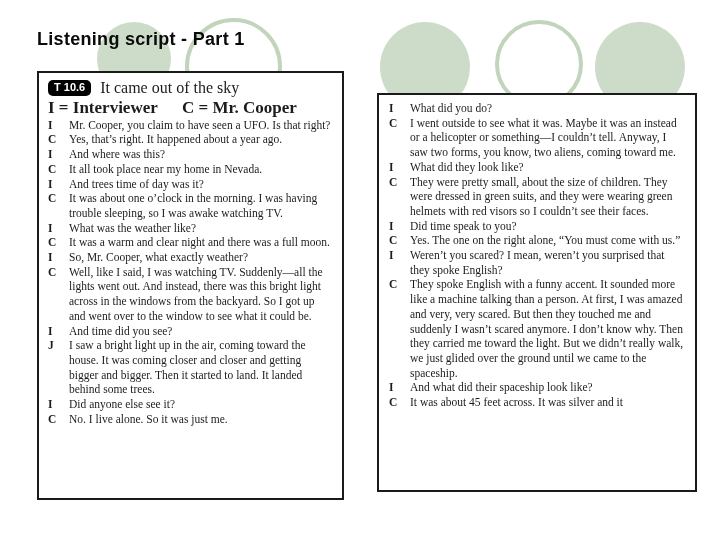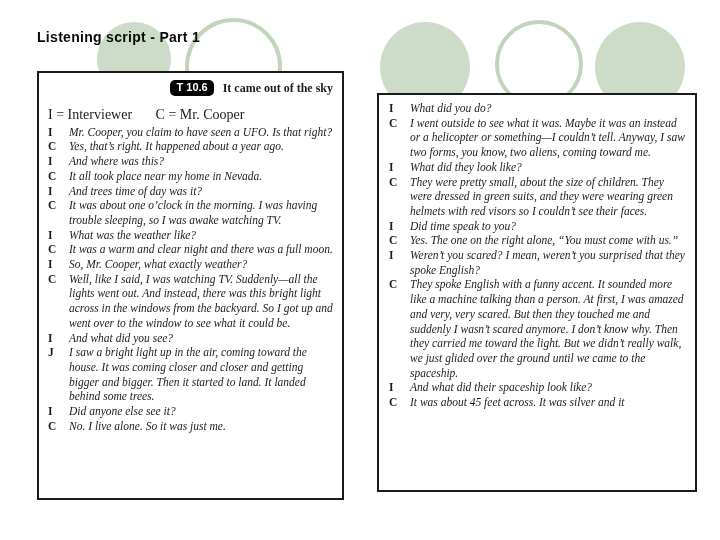--- a/index.html
+++ b/index.html
@@ -21,42 +21,42 @@
   .circle.outlined{background:transparent;border:4px solid var(--circle-outline);box-sizing:border-box;}
   .c1{left:97px;top:22px;width:74px;height:74px;}
   .c2{left:185px;top:18px;width:97px;height:97px;}
   .c3{left:380px;top:22px;width:90px;height:90px;}
   .c4{left:495px;top:20px;width:88px;height:88px;}
   .c5{left:595px;top:22px;width:90px;height:90px;}
   
   .title{
     position:absolute;left:37px;top:29px;margin:0;
     font-family:"Liberation Sans",sans-serif;font-weight:bold;
-    font-size:14px;letter-spacing:0.3px;color:#0a0a0a;z-index:3;
+    font-size:18px;letter-spacing:0.3px;color:#0a0a0a;z-index:3;
   }
   
   .scriptbox{
     position:absolute;background:#ffffff;border:2px solid var(--box-border);
     box-sizing:border-box;z-index:2;overflow:hidden;
     font-size:11.5px;line-height:14.7px;
   }
   .scriptbox.left{left:37px;top:71px;width:307px;height:429px;padding:6px 9px 5px 9px;}
   .scriptbox.right{left:377px;top:93px;width:320px;height:399px;padding:6px 10px 5px 10px;}
-  .headline{display:flex;align-items:center;margin:1px 0 3px 0;justify-content:flex-end;}
+  .headline{display:flex;align-items:center;margin:1px 0 3px 0;}
   .badge{
     display:inline-block;background:var(--badge-background);color:var(--badge-text-color);
     font-family:"Liberation Sans",sans-serif;font-weight:bold;font-size:11px;line-height:13px;
     padding:1px 6px 2px 6px;border-radius:5px;margin-right:9px;
   }
-  .headtitle{font-weight:bold;font-size:12px;}
-  .keyline{font-weight:normal;font-size:14px;margin:12px 0 2px 0;}
+  .headtitle{font-weight:normal;font-size:16px;}
+  .keyline{font-weight:bold;font-size:17px;margin:5px 0 2px 0;}
   .keyline .key-first{margin-right:20px;}
   .line{display:flex;}
   .spk{width:21px;flex:none;font-weight:bold;}
-  .txt{flex:1;font-style:italic;}
+  .txt{flex:1;}
 </style>
 </head>
 <body>
 
 <div class="slide">
 
   <div class="circle filled c1"></div>
   <div class="circle outlined c2"></div>
   <div class="circle filled c3"></div>
   <div class="circle outlined c4"></div>
@@ -119,21 +119,21 @@
     <span class="txt">So, Mr. Cooper, what exactly weather?</span>
   </div>
 
   <div class="line">
     <span class="spk">C</span>
     <span class="txt">Well, like I said, I was watching TV. Suddenly—all the lights went out. And instead, there was this bright light across in the windows from the backyard. So I got up and went over to the window to see what it could be.</span>
   </div>
 
   <div class="line">
     <span class="spk">I</span>
-    <span class="txt">And what did you see?</span>
+    <span class="txt">And time did you see?</span>
   </div>
 
   <div class="line">
     <span class="spk">J</span>
     <span class="txt">I saw a bright light up in the air, coming toward the house. It was coming closer and closer and getting bigger and bigger. Then it started to land. It landed behind some trees.</span>
   </div>
 
   <div class="line">
     <span class="spk">I</span>
     <span class="txt">Did anyone else see it?</span>

